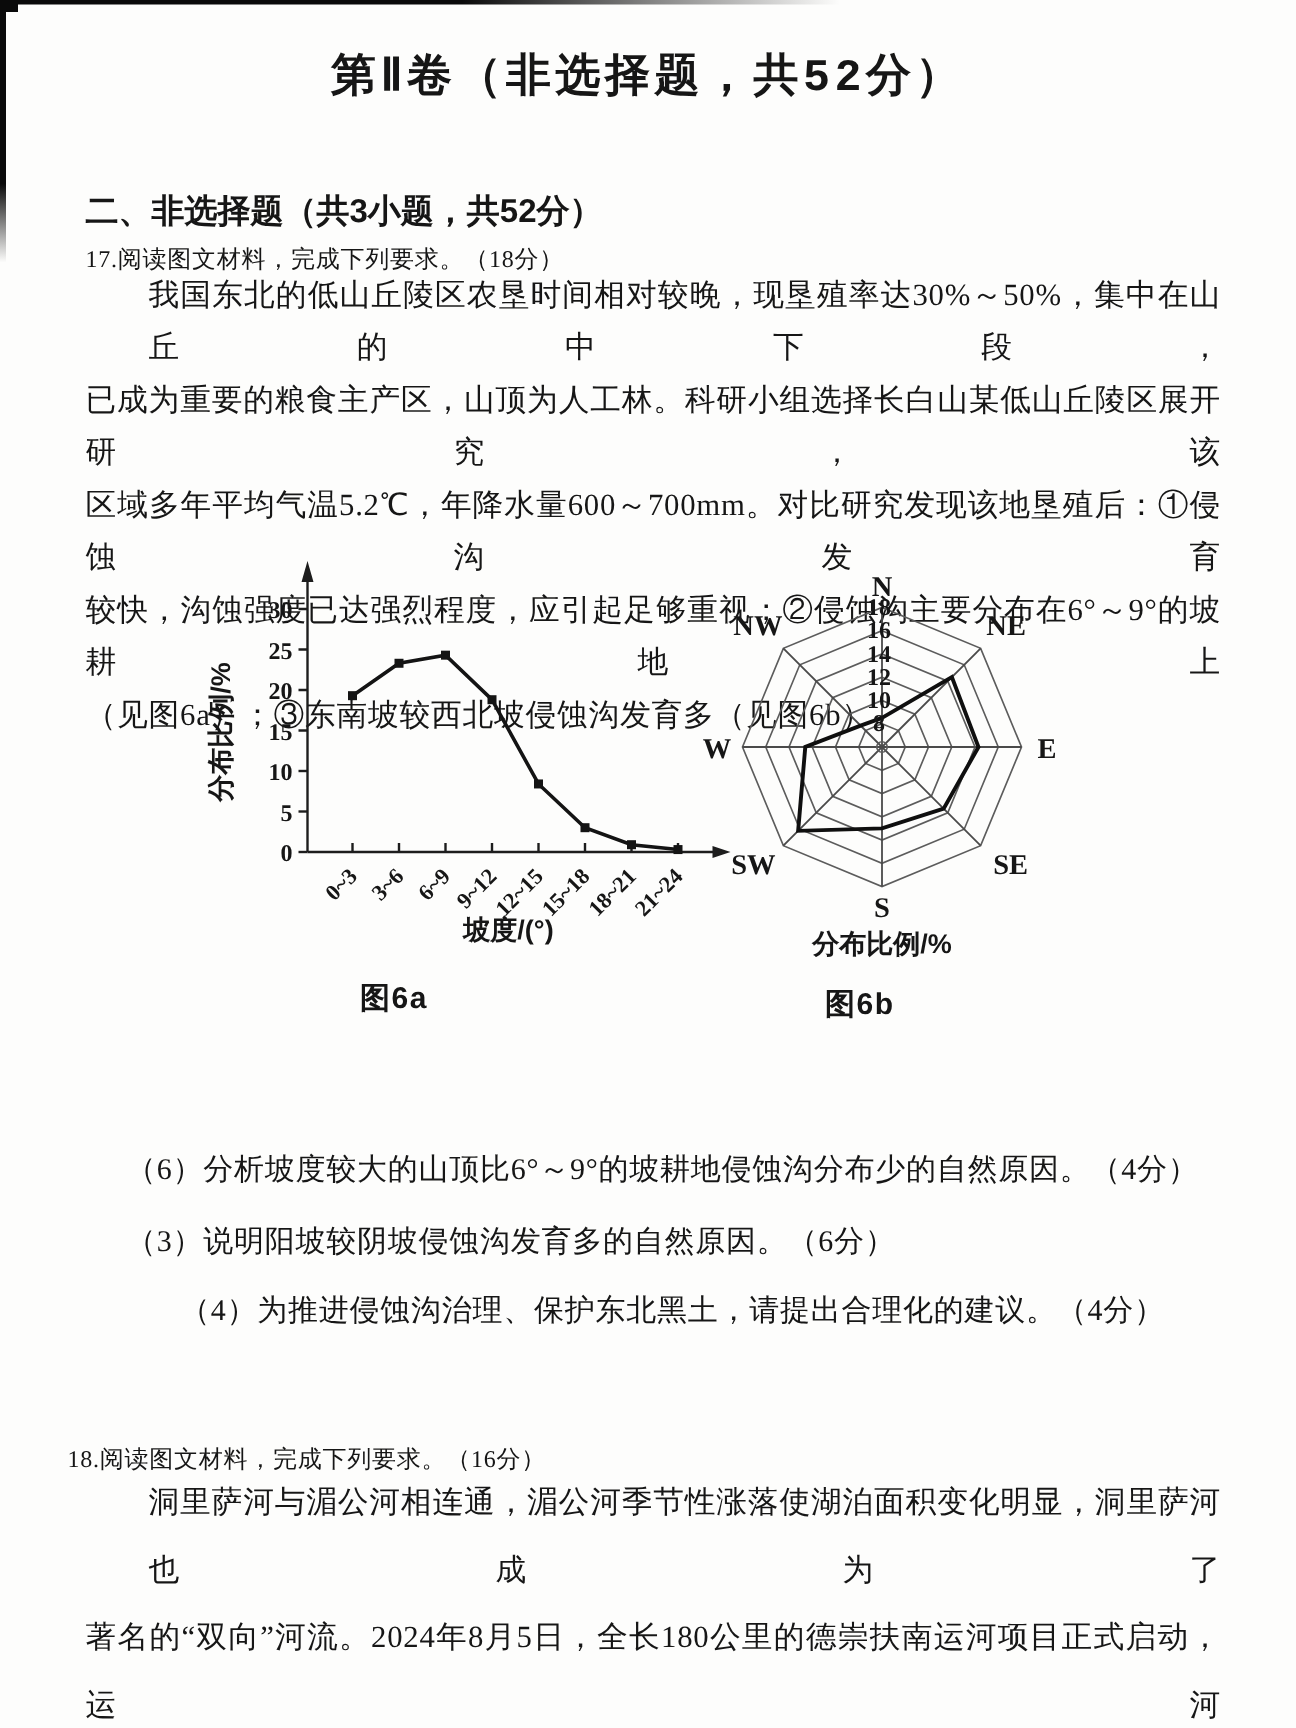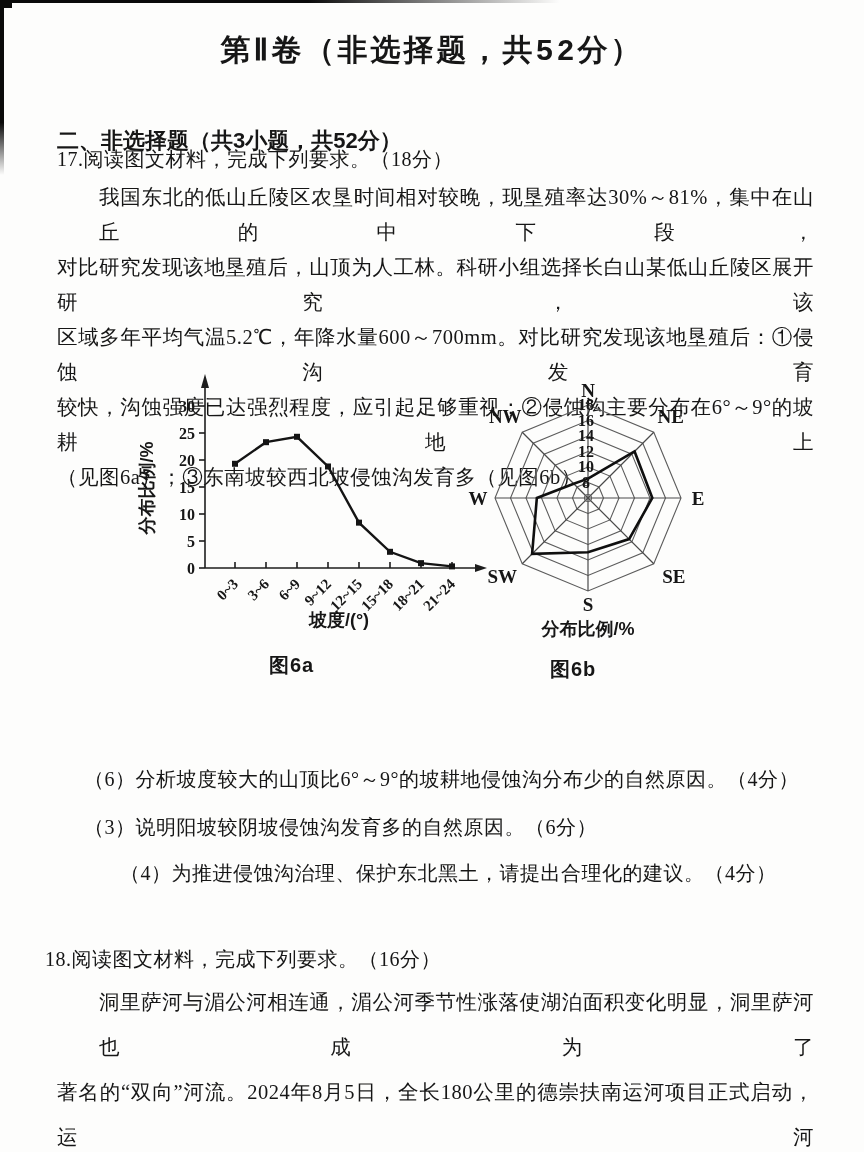--- a/index.html
+++ b/index.html
@@ -17,21 +17,21 @@
 
   .doc-title{
     position:absolute;left:0;top:30px;width:100%;text-align:center;
     font-family:Liberation Mono, monospace;font-weight:700;
     font-size:30px;letter-spacing:3px;
   }
   .section-heading{
     position:absolute;left:57px;top:108px;
     font-family:Liberation Sans, sans-serif;font-weight:700;font-size:22px;margin-top:18px;
   }
-  .q-heading{position:absolute;font-size:20px;letter-spacing:.5px;}
+  .q-heading{position:absolute;font-size:16px;letter-spacing:.5px;margin-top:17px;}
   .q17-heading{left:57px;top:146px;}
   .q18-heading{left:45px;top:946px;}
 
   .material{position:absolute;width:757px;}
   .material-q17{left:57px;top:180px;}
   .material-q18{left:57px;top:980px;}
   .material .line{
     font-size:20.5px;letter-spacing:.5px;
     text-align:justify;text-align-last:justify;text-justify:inter-character;
   }
@@ -40,21 +40,21 @@
   .material .line.indent{padding-left:42px;}
   .material .line.last{text-align-last:left;}
 
   .fig{position:absolute;}
   #fig6a{left:133px;top:370px;}
   #fig6b{left:448px;top:376px;}
   .fig-caption{
     position:absolute;font-family:"Liberation Sans",sans-serif;
     font-weight:700;font-size:20px;letter-spacing:1px;
   }
-  .caption-a{left:269px;top:652px;}
+  .caption-a{left:240px;top:652px;}
   .caption-b{left:538px;top:656px;margin-left:12px;}
 
   .sub-question{position:absolute;left:84px;width:730px;font-size:20px;letter-spacing:.5px;}
   .sq1{top:716px;} .sq2{top:766px;} .sq3{top:814px;} .sq4{top:860px;margin-left:36px;}
 
   .page-footer{position:absolute;left:308px;top:1110px;font-size:19px;letter-spacing:1px;}
 
   
   .ax{stroke:#1d1d1d;stroke-width:1.6;}
   .axf{fill:#1d1d1d;}
@@ -77,22 +77,22 @@
   <div class="edge-left"></div>
   <div class="corner-blob"></div>
 
   <div class="doc-title">第Ⅱ卷（非选择题，共52分）</div>
 
   <div class="section-heading">二、非选择题（共3小题，共52分）</div>
 
   <div class="q-heading q17-heading">17.阅读图文材料，完成下列要求。（18分）</div>
 
   <div class="material material-q17">
-    <div class="line indent">我国东北的低山丘陵区农垦时间相对较晚，现垦殖率达30%～81%，集中在山丘的中下段，</div>
-    <div class="line">对比研究发现该地垦殖后，山顶为人工林。科研小组选择长白山某低山丘陵区展开研究，该</div>
+    <div class="line indent">我国东北的低山丘陵区农垦时间相对较晚，现垦殖率达30%～50%，集中在山丘的中下段，</div>
+    <div class="line">已成为重要的粮食主产区，山顶为人工林。科研小组选择长白山某低山丘陵区展开研究，该</div>
     <div class="line">区域多年平均气温5.2℃，年降水量600～700mm。对比研究发现该地垦殖后：①侵蚀沟发育</div>
     <div class="line">较快，沟蚀强度已达强烈程度，应引起足够重视；②侵蚀沟主要分布在6°～9°的坡耕地上</div>
     <div class="line last">（见图6a）；③东南坡较西北坡侵蚀沟发育多（见图6b）。</div>
   </div>
 
   <svg id="fig6a" class="fig" width="360" height="280" viewBox="0 0 360 280">
       <line x1="72" y1="198" x2="72" y2="16" class="ax"></line>
       <polygon points="68,18 76,18 72,4" class="axf"></polygon>
       <line x1="72" y1="198" x2="344" y2="198" class="ax"></line>
       <polygon points="342,194 342,202 354,198" class="axf"></polygon>

